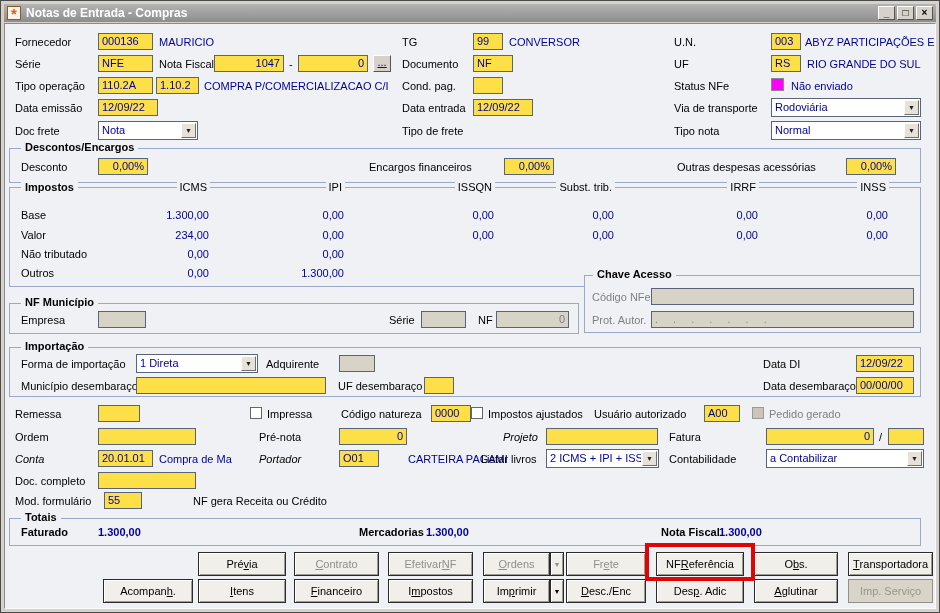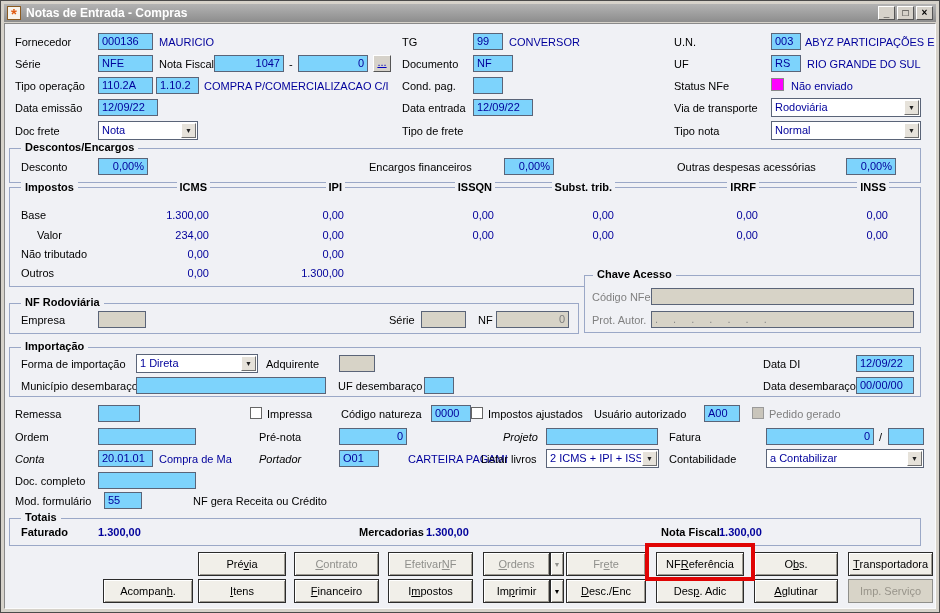--- a/index.html
+++ b/index.html
@@ -14,36 +14,36 @@
   .win-btn{width:17px;height:14px;background:#D6D2CA;border:1px solid;border-color:#ffffff #555555 #555555 #ffffff;
            font:bold 10px/12px "Liberation Sans",sans-serif;text-align:center;margin-left:2px;color:#000;}
   .form{position:absolute;left:3px;top:22px;right:3px;bottom:3px;background:#F0F1F5;
         border:1px solid;border-color:#8a8a8a #fbfbfb #fbfbfb #8a8a8a;}
   .lbl{position:absolute;font-size:11px;color:#000;white-space:nowrap;}
   .lbl.i{font-style:italic;}
   .lbl.gray{color:#808080;}
   .lbl.b{font-weight:bold;}
   .desc{position:absolute;font-size:11px;color:#00009B;white-space:nowrap;}
   .desc.b{font-weight:bold;}
-  .inp{position:absolute;height:17px;background:#7dd3fc;border:1px solid #5A6478;
+  .inp{position:absolute;height:17px;background:#fde047;border:1px solid #5A6478;
        font-size:11px;color:#00009B;padding:1px 3px;white-space:nowrap;overflow:hidden;}
   .inp.num{text-align:right;}
   .inp.ctr{text-align:left;}
   .inp.dis{background:#D7D3C7;color:#7e7e7e;}
   .inp.dots{word-spacing:12px;color:#8a8a8a;white-space:pre;}
   .dd{position:absolute;height:19px;background:#fff;border:1px solid #5A6478;}
   .dd .v{position:absolute;left:3px;top:2px;font-size:11px;color:#00009B;white-space:nowrap;overflow:hidden;right:17px;}
   .dd .b{position:absolute;right:1px;top:1px;bottom:1px;width:15px;background:#E6E2DA;
          border:1px solid;border-color:#ffffff #6f6f6f #6f6f6f #ffffff;font-size:7px;color:#222;
          display:flex;align-items:center;justify-content:center;}
   .grp{position:absolute;border:1px solid #9BA8C7;}
   .grp.solid{background:#F0F1F5;}
   .grp-title{position:absolute;font-size:11px;font-weight:bold;color:#000;background:#F0F1F5;
              padding:0 4px;white-space:nowrap;}
-  .imp-h{position:absolute;font-size:11px;font-weight:bold;color:#000;background:#F0F1F5;
+  .imp-h{position:absolute;font-size:11px;font-weight:normal;color:#000;background:#F0F1F5;
          padding:0 3px;white-space:nowrap;top:180px;}
   .imp-val{position:absolute;width:100px;text-align:right;font-size:11px;color:#00009B;white-space:nowrap;}
   .chk{position:absolute;width:12px;height:12px;background:#fff;border:1px solid #666;}
   .chk.dis{background:#C9C5BB;border-color:#9a9a9a;}
   .status-sq{position:absolute;width:13px;height:13px;border:1px solid #888;}
   .mini-btn{position:absolute;width:18px;height:17px;background:#D6D2CA;border:1px solid;
             border-color:#ffffff #555 #555 #ffffff;font-size:11px;color:#0000C0;text-align:center;
             line-height:12px;text-decoration:underline;}
   .btn{position:absolute;height:24px;background:#F1EFE9;border:1px solid #2b2b2b;
        box-shadow:inset 1px 1px 0 #ffffff,inset -1px -1px 0 #9d9a92;
@@ -135,21 +135,21 @@
   <span class="grp-title" style="left:20px;top:180px">Impostos</span>
 
   <div class="grp solid" style="left:583px;top:274px;width:337px;height:58px"></div>
   <span class="grp-title" style="left:592px;top:267px">Chave Acesso</span>
   <span class="lbl gray" style="left:591px;top:290px">Código NFe</span>
   <div class="inp dis" style="left:650px;top:287px;width:263px"></div>
   <span class="lbl gray" style="left:591px;top:313px">Prot. Autor.</span>
   <div class="inp dis dots" style="left:650px;top:310px;width:263px">. . . . . . .</div>
 
   <div class="grp" style="left:8px;top:302px;width:570px;height:31px"></div>
-  <span class="grp-title" style="left:20px;top:295px">NF Rodoviária</span>
+  <span class="grp-title" style="left:20px;top:295px">NF Município</span>
   <span class="lbl" style="left:20px;top:313px">Empresa</span>
   <div class="inp dis" style="left:97px;top:310px;width:48px"></div>
   <span class="lbl" style="left:388px;top:313px">Série</span>
   <div class="inp dis" style="left:420px;top:310px;width:45px"></div>
   <span class="lbl" style="left:477px;top:313px">NF</span>
   <div class="inp dis num" style="left:495px;top:310px;width:73px">0</div>
 
   <div class="grp" style="left:8px;top:346px;width:912px;height:50px"></div>
   <span class="grp-title" style="left:20px;top:339px">Importação</span>
   <span class="lbl" style="left:20px;top:357px">Forma de importação</span>
@@ -231,21 +231,21 @@
     <span class="imp-h" style="right: 324px;">Subst. trib.</span>
     <span class="imp-h" style="right: 180px;">IRRF</span>
     <span class="imp-h" style="right: 50px;">INSS</span>
     <span class="lbl" style="left: 20px; top: 208px;">Base</span>
     <span class="imp-val" style="left: 108px; top: 208px;">1.300,00</span>
     <span class="imp-val" style="left: 243px; top: 208px;">0,00</span>
     <span class="imp-val" style="left: 393px; top: 208px;">0,00</span>
     <span class="imp-val" style="left: 513px; top: 208px;">0,00</span>
     <span class="imp-val" style="left: 657px; top: 208px;">0,00</span>
     <span class="imp-val" style="left: 787px; top: 208px;">0,00</span>
-    <span class="lbl" style="left: 20px; top: 228px; margin-left: 16px;">Valor</span>
+    <span class="lbl" style="left: 20px; top: 228px;">Valor</span>
     <span class="imp-val" style="left: 108px; top: 228px;">234,00</span>
     <span class="imp-val" style="left: 243px; top: 228px;">0,00</span>
     <span class="imp-val" style="left: 393px; top: 228px;">0,00</span>
     <span class="imp-val" style="left: 513px; top: 228px;">0,00</span>
     <span class="imp-val" style="left: 657px; top: 228px;">0,00</span>
     <span class="imp-val" style="left: 787px; top: 228px;">0,00</span>
     <span class="lbl" style="left: 20px; top: 247px;">Não tributado</span>
     <span class="imp-val" style="left: 108px; top: 247px;">0,00</span>
     <span class="imp-val" style="left: 243px; top: 247px;">0,00</span>
     <span class="lbl" style="left: 20px; top: 266px;">Outros</span>

